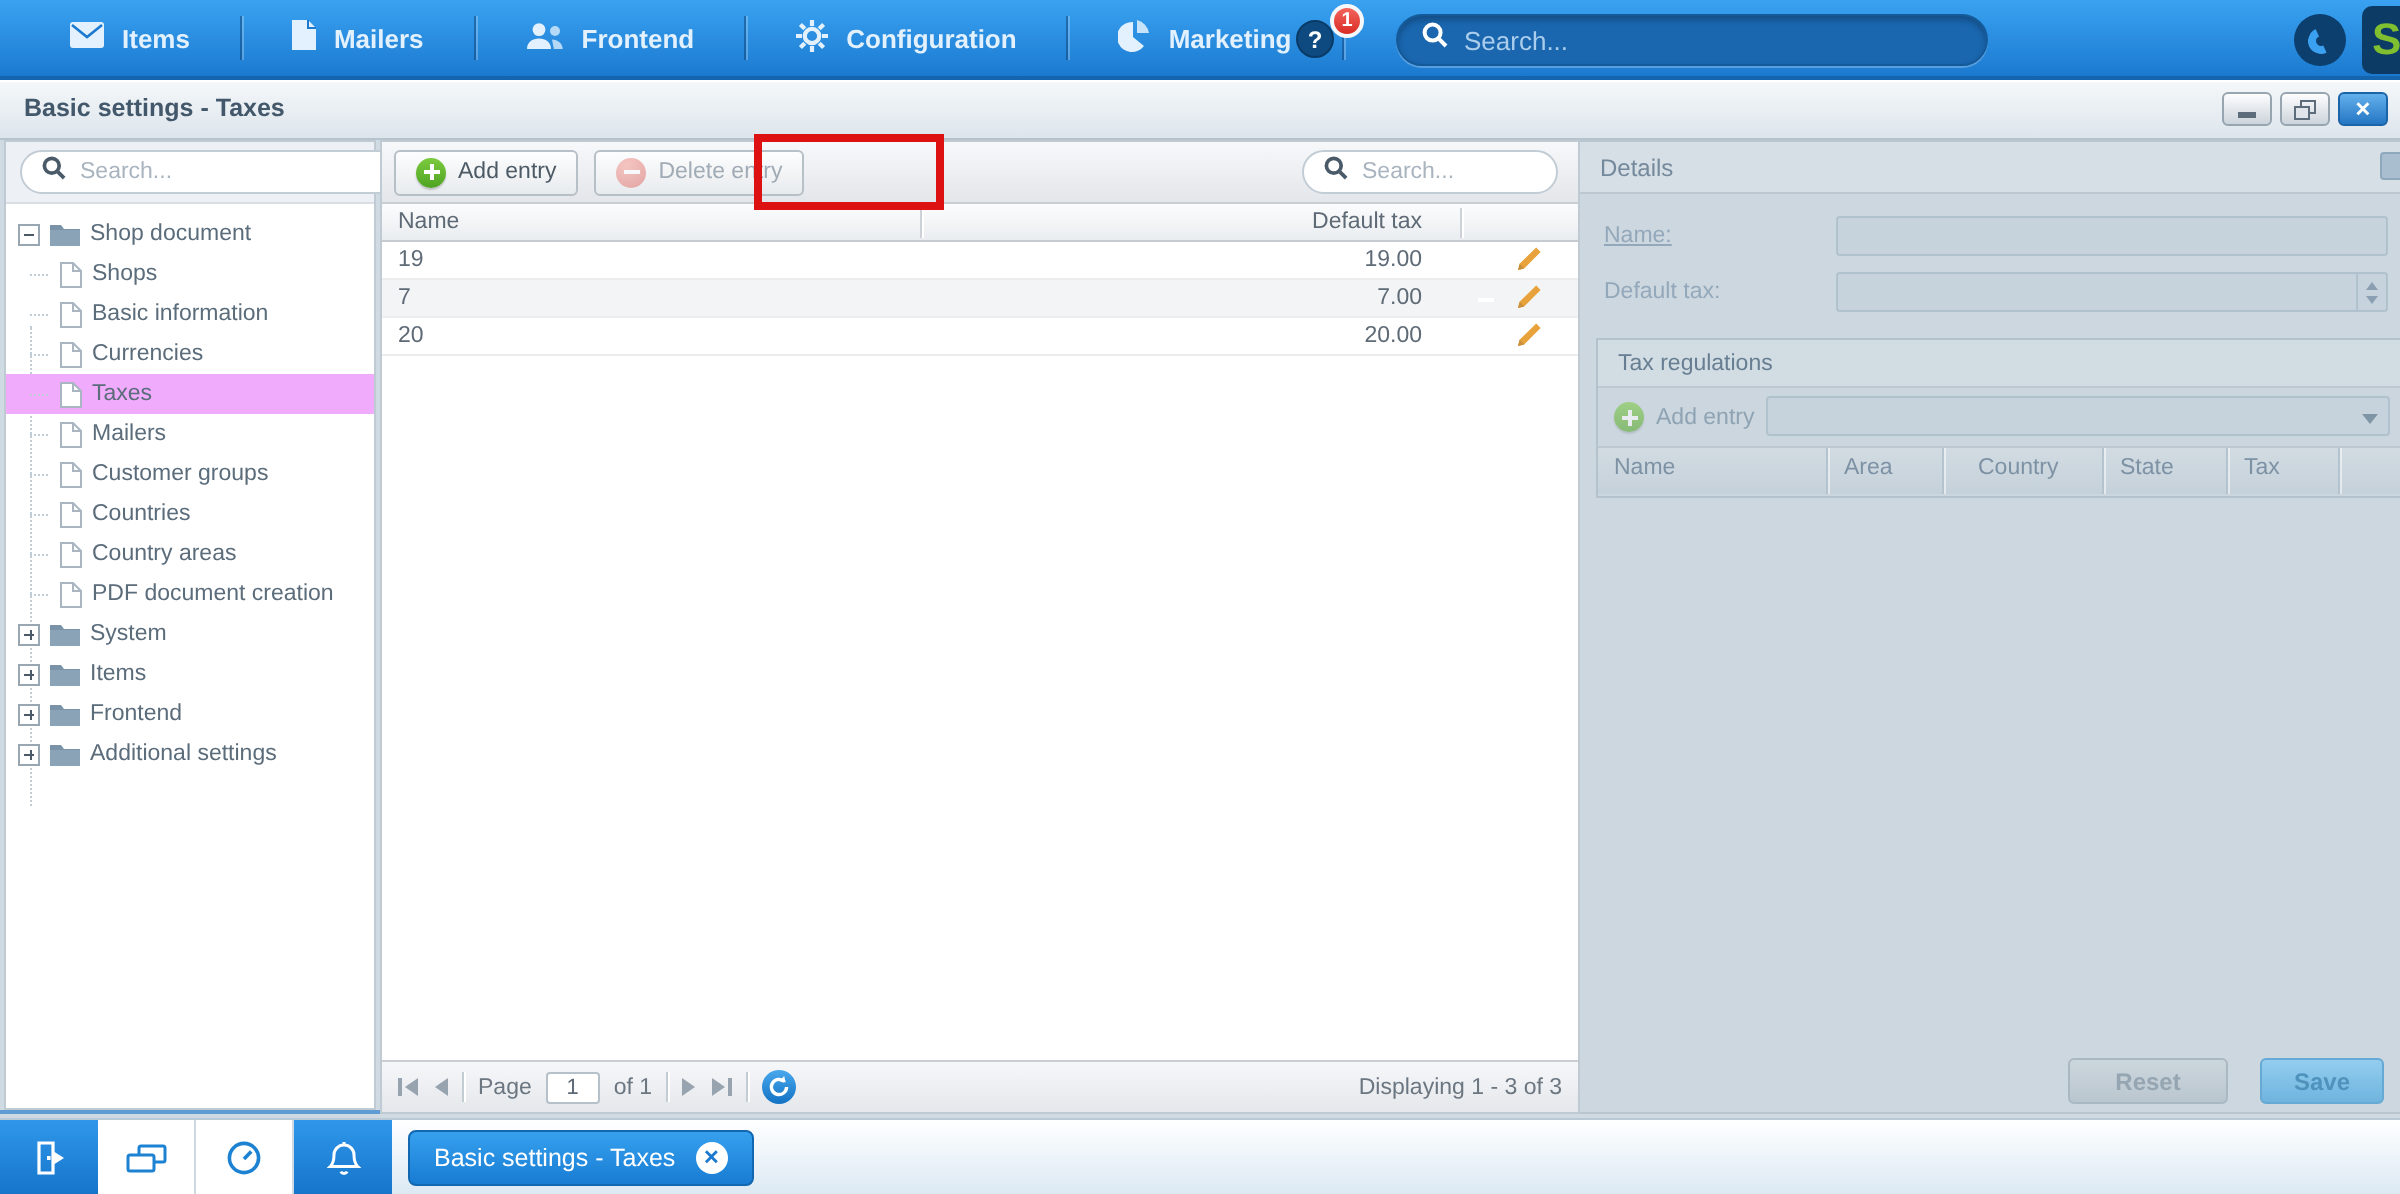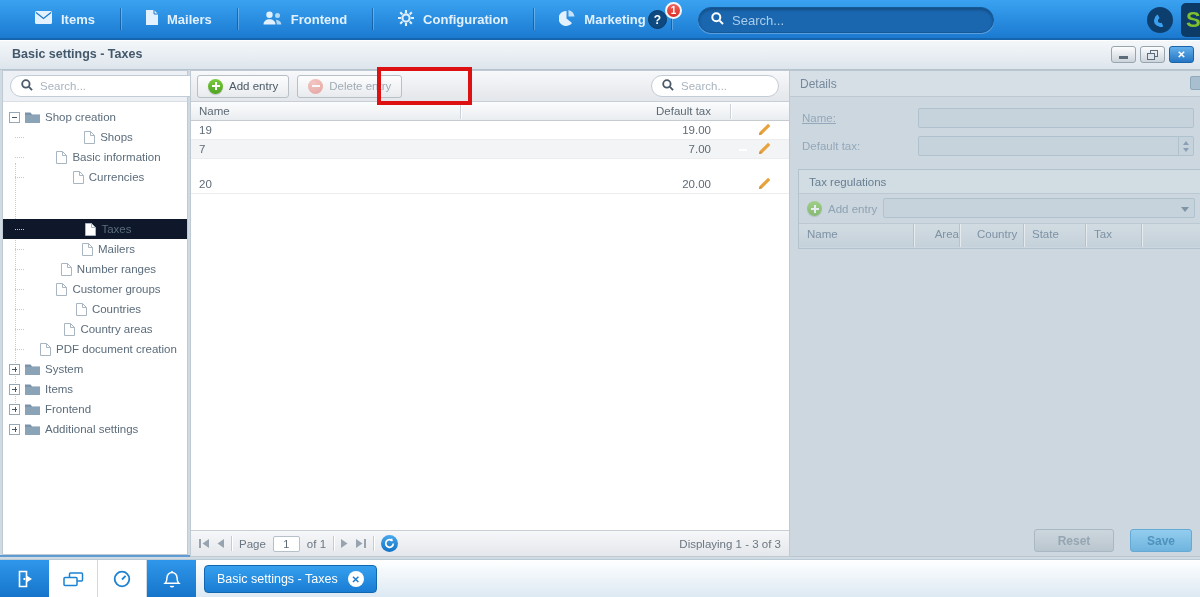--- a/index.html
+++ b/index.html
@@ -45,22 +45,22 @@
   #workspace { position:absolute; left:0; top:70px; width:1200px; height:487px; background:#cfdae3; border-bottom:2px solid #5e9cd3; }
 
   
   #sidebar { position:absolute; left:2px; top:0; width:186px; height:485px; background:#fff; border:1px solid #bfcad3; }
   .side-search { height:31px; background:#edf1f5; border-bottom:1px solid #d8dee4; display:flex; align-items:center; padding:0 7px; }
   .pill { display:flex; align-items:center; gap:7px; background:#fff; border:1px solid #c2ccd5; border-radius:12px; height:22px; padding:0 10px; flex:1; }
   .pill input { flex:1; border:none; outline:none; background:transparent; font-size:11.5px; color:#5c6a76; min-width:0; }
   .pill input::placeholder { color:#a9b4bf; }
   .tree { position:absolute; top:36px; left:0; right:0; }
   .titem { height:20px; display:flex; align-items:center; gap:5px; font-size:11.5px; color:#5b6c7b; padding-left:6px; cursor:pointer; position:relative; }
-  .titem.child { padding-left:27px;justify-content:center; }
-  .titem.selected { background:#0f172a;margin-top:32px; }
+  .titem.child { padding-left:27px; }
+  .titem.selected { background:#f0abfc; }
   .guide { position:absolute; left:12px; top:56px; height:240px; border-left:1px dotted #c2ccd4; }
   .titem.child::before { content:''; position:absolute; left:12px; top:10px; width:9px; border-top:1px dotted #c2ccd4; }
   .expander { width:11px; height:11px; background:#fff; border:1px solid #99a7b3; position:relative; flex:0 0 auto; }
   .expander::before { content:''; position:absolute; left:2px; top:4.5px; width:5px; height:1px; background:#4a5a68; }
   .expander.plus::after { content:''; position:absolute; left:4.5px; top:2px; width:1px; height:5px; background:#4a5a68; }
 
   
   #gridpanel { position:absolute; left:190px; top:0; width:600px; height:487px; background:#fff; border:1px solid #bfcad3; }
   .gtoolbar { position:absolute; left:0; top:0; right:0; height:31px;
     background:linear-gradient(#f7f8fa,#e3e6ea); border-bottom:1px solid #c9ced4; display:flex; align-items:center; padding:0 6px; gap:8px; }
@@ -232,21 +232,21 @@
       </div>
     </div>
     <div class="tree">
       <div class="guide"></div>
       <div class="titem">
         <span class="expander"></span>
         <svg width="15" height="12" viewBox="0 0 15 12">
             <path d="M0 1.5h5.5L7 3.5h8V12H0z" fill="#7b93a9"></path>
             <path d="M0 4h15v8H0z" fill="#8ba3b7"></path>
           </svg>
-        <span>Shop creation</span>
+        <span>Shop document</span>
       </div>
       <div class="titem child">
         <svg width="11" height="13" viewBox="0 0 11 13">
             <path d="M.5.5h6l4 4v8h-10z" fill="#fff" stroke="#a9b6c1"></path>
             <path d="M6.5.5v4h4" fill="none" stroke="#a9b6c1"></path>
           </svg>
         <span>Shops</span>
       </div>
       <div class="titem child">
         <svg width="11" height="13" viewBox="0 0 11 13">
@@ -268,27 +268,20 @@
             <path d="M6.5.5v4h4" fill="none" stroke="#a9b6c1"></path>
           </svg>
         <span>Taxes</span>
       </div>
       <div class="titem child">
         <svg width="11" height="13" viewBox="0 0 11 13">
             <path d="M.5.5h6l4 4v8h-10z" fill="#fff" stroke="#a9b6c1"></path>
             <path d="M6.5.5v4h4" fill="none" stroke="#a9b6c1"></path>
           </svg>
         <span>Mailers</span>
-      </div>
-      <div class="titem child">
-        <svg width="11" height="13" viewBox="0 0 11 13">
-            <path d="M.5.5h6l4 4v8h-10z" fill="#fff" stroke="#a9b6c1"></path>
-            <path d="M6.5.5v4h4" fill="none" stroke="#a9b6c1"></path>
-          </svg>
-        <span>Number ranges</span>
       </div>
       <div class="titem child">
         <svg width="11" height="13" viewBox="0 0 11 13">
             <path d="M.5.5h6l4 4v8h-10z" fill="#fff" stroke="#a9b6c1"></path>
             <path d="M6.5.5v4h4" fill="none" stroke="#a9b6c1"></path>
           </svg>
         <span>Customer groups</span>
       </div>
       <div class="titem child">
         <svg width="11" height="13" viewBox="0 0 11 13">
@@ -382,21 +375,21 @@
     </div>
     <div class="grow alt" style="top:69px;">
       <span class="cname">7</span>
       <span class="ctax">7.00</span>
       <span class="del"><span class="iminus"></span></span>
       <span class="edit"><svg width="13" height="13" viewBox="0 0 13 13">
             <path d="M1 12l.9-3.2L10.1.7 12.3 3 4.1 11.2z" fill="#e8a23b"></path>
             <path d="M1 12l3.1-.8L1.8 8.9z" fill="#c98f3a"></path>
           </svg></span>
     </div>
-    <div class="grow" style="top:88px;margin-top:16px;">
+    <div class="grow" style="top:88px;">
       <span class="cname">20</span>
       <span class="ctax">20.00</span>
       <span class="del"><span class="iminus"></span></span>
       <span class="edit"><svg width="13" height="13" viewBox="0 0 13 13">
             <path d="M1 12l.9-3.2L10.1.7 12.3 3 4.1 11.2z" fill="#e8a23b"></path>
             <path d="M1 12l3.1-.8L1.8 8.9z" fill="#c98f3a"></path>
           </svg></span>
     </div>
     <div class="gfoot">
       <span class="pgicon">
@@ -452,22 +445,22 @@
       <div class="fs-title">Tax regulations</div>
       <div class="fs-toolbar">
         <div class="fs-add">
           <span class="iplus"></span>
           <span>Add entry</span>
         </div>
         <div class="combo"></div>
       </div>
       <div class="fs-cols">
         <div class="fs-col" style="width:115px;">Name</div>
-        <div class="fs-col" style="width:46px;text-align:right;">Area</div>
-        <div class="fs-col" style="width:64px;padding-left:17px;">Country</div>
+        <div class="fs-col" style="width:58px;">Area</div>
+        <div class="fs-col" style="width:80px;padding-left:17px;">Country</div>
         <div class="fs-col" style="width:62px;">State</div>
         <div class="fs-col" style="width:56px;">Tax</div>
         <div class="fs-col" style="flex:1; border-right:none;"></div>
       </div>
     </div>
     <div class="dbtn reset">Reset</div>
     <div class="dbtn save">Save</div>
   </div>
 </div>
 

